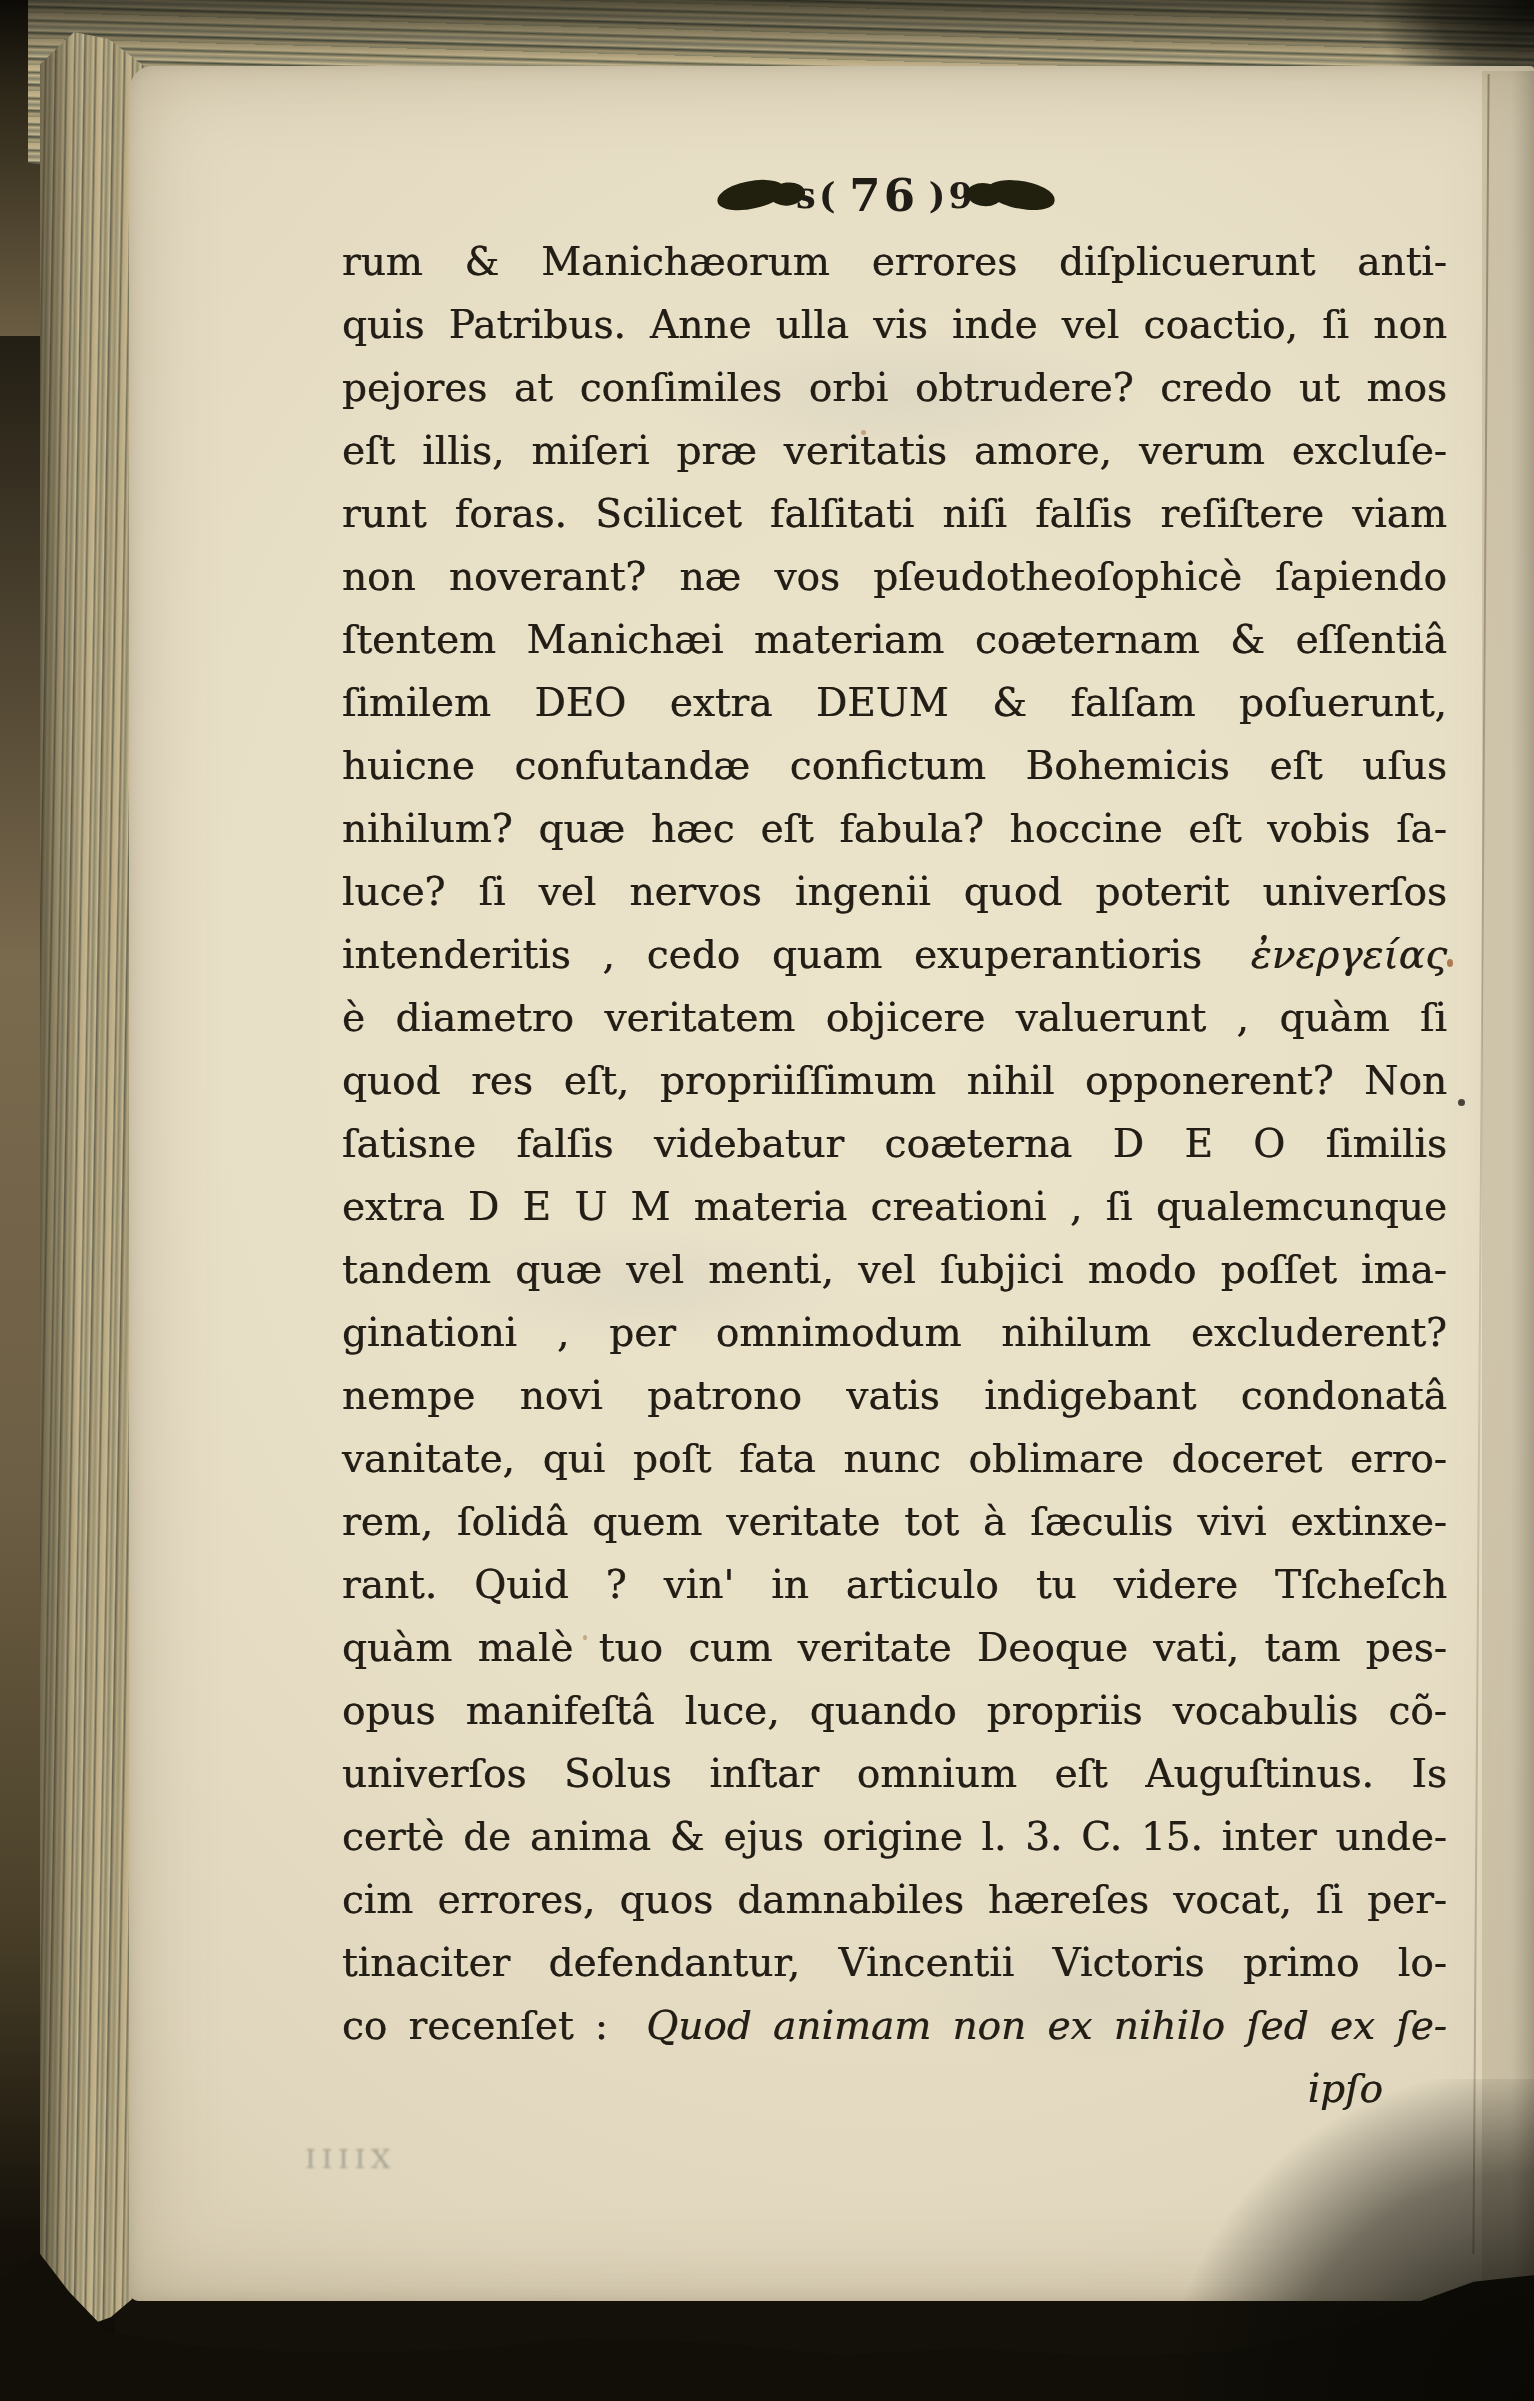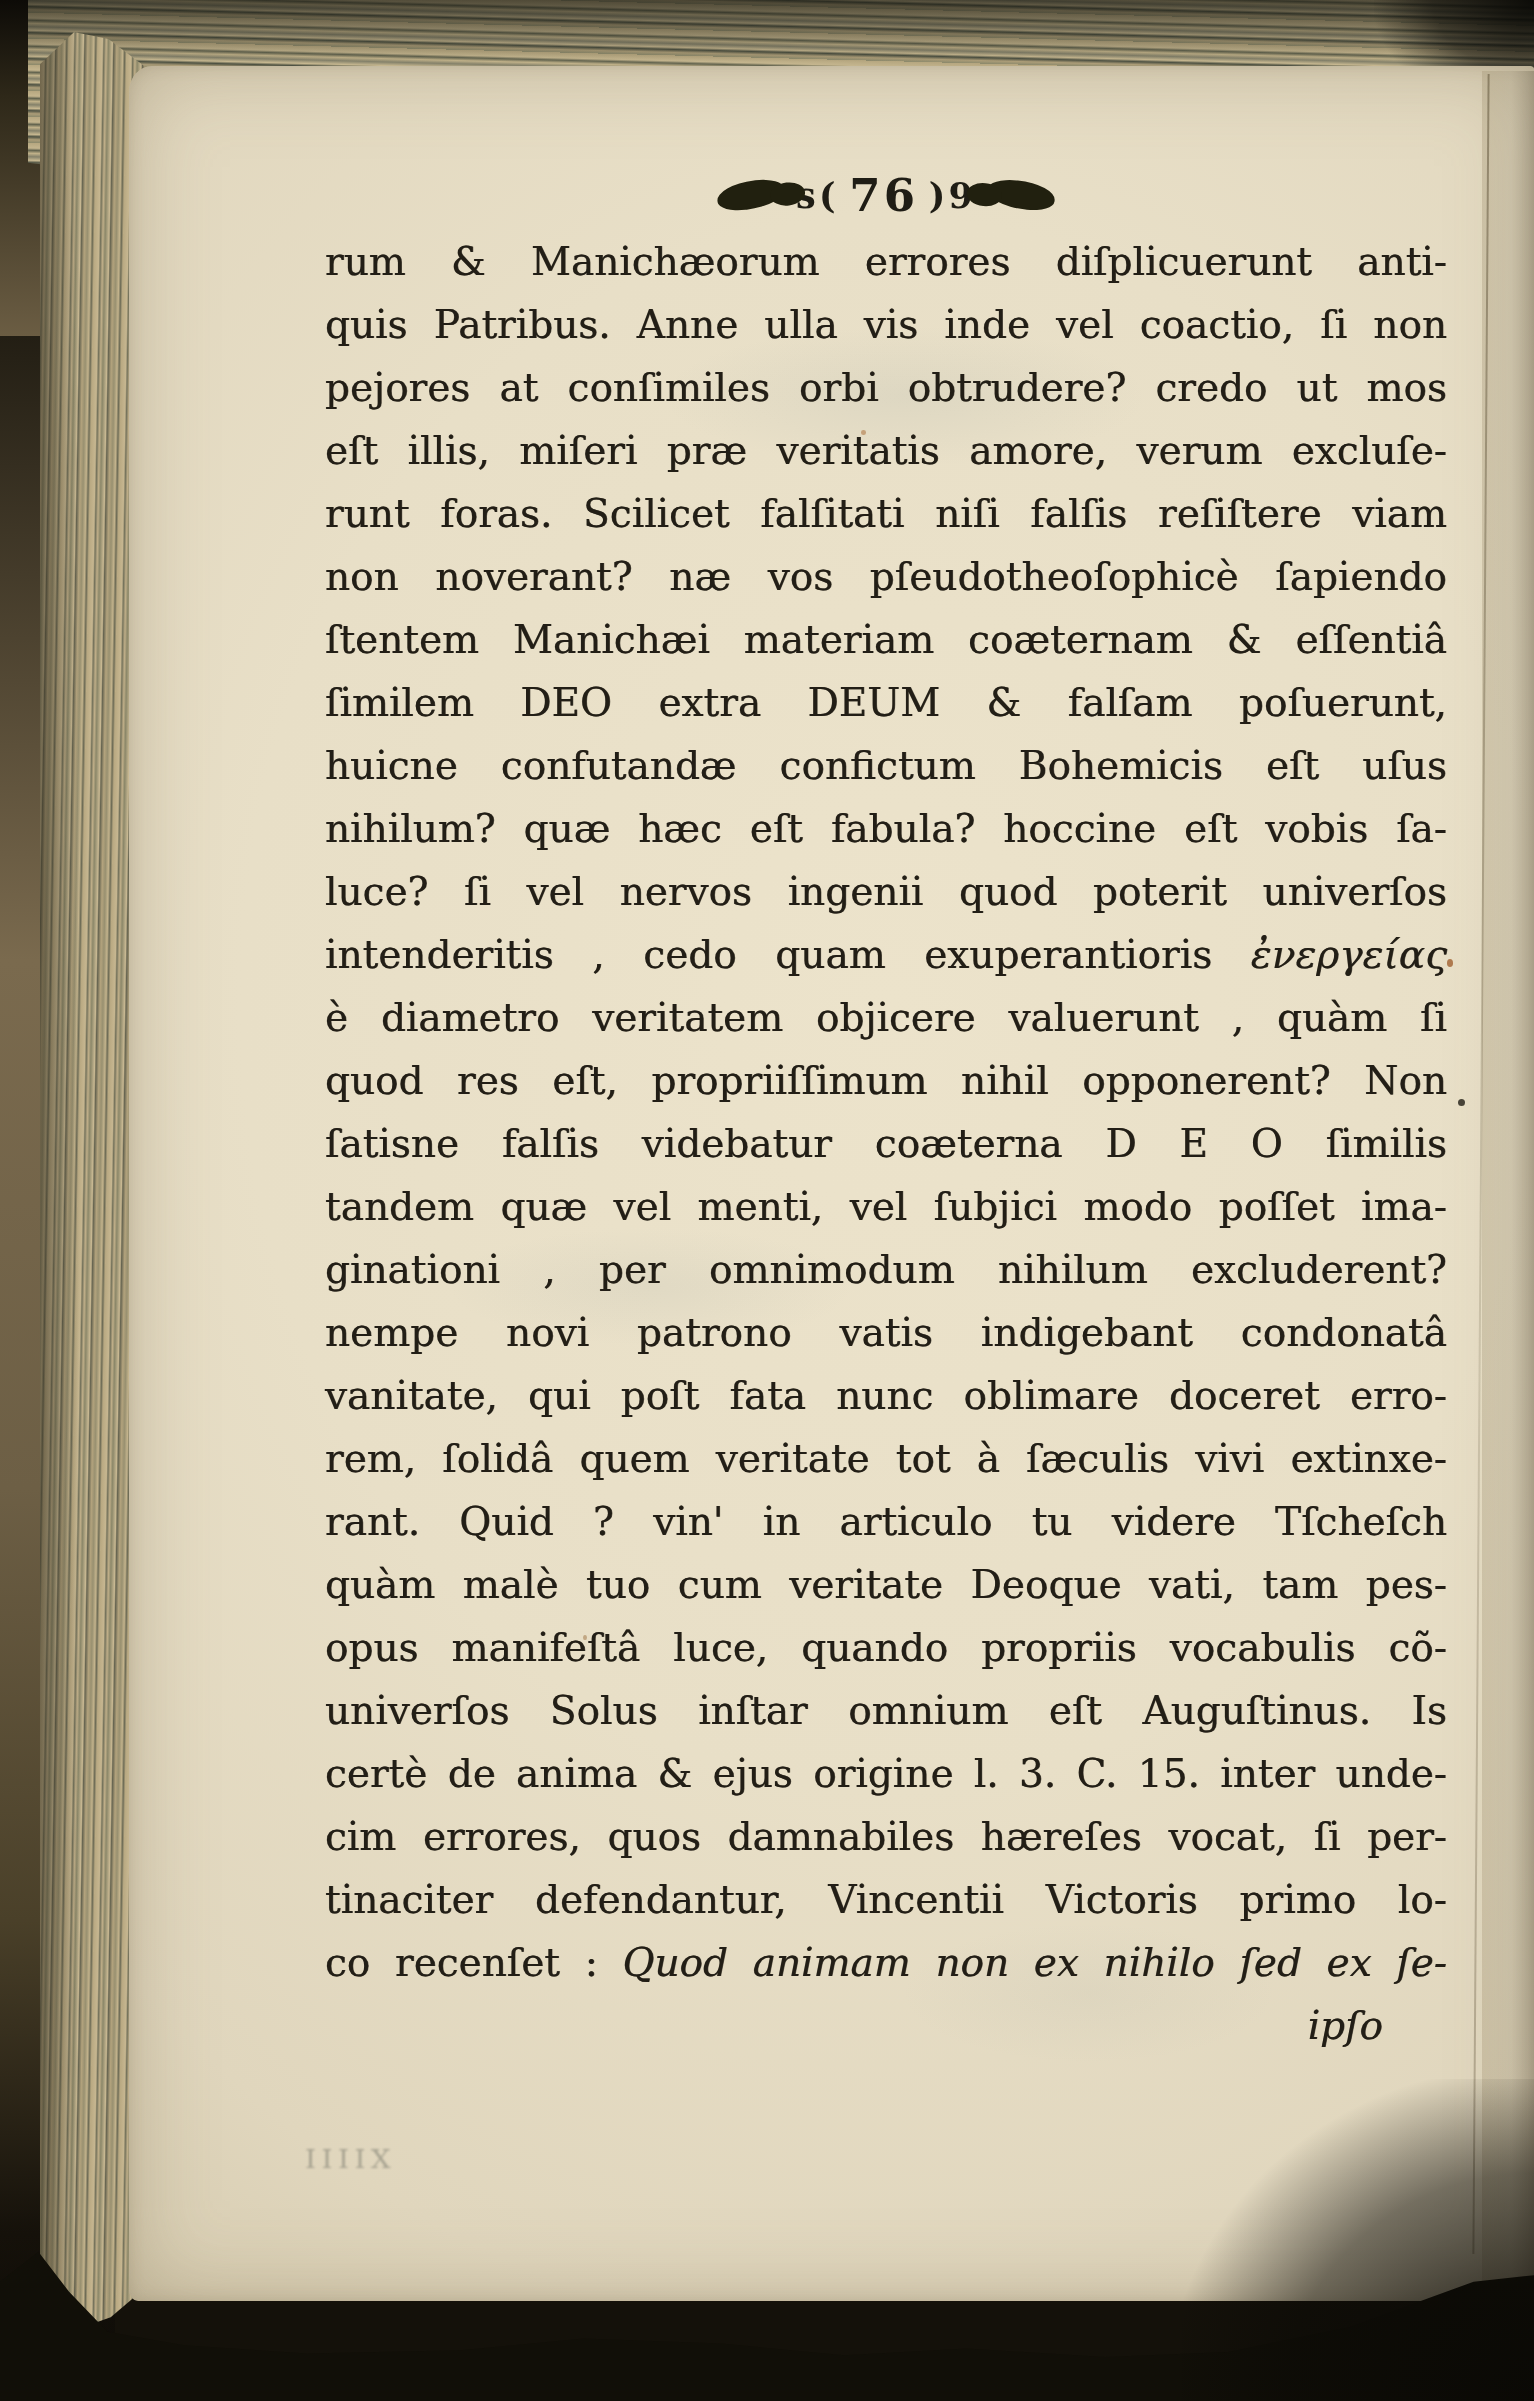--- a/index.html
+++ b/index.html
@@ -83,21 +83,21 @@
   .orn::after{content:"";position:absolute;width:35px;height:23px;background:#21200f;border-radius:50%;top:6.1px;}
   .orn-l{transform:rotate(-7deg);}
   .orn-l::after{right:-20px;}
   .orn-r{transform:rotate(6deg) scaleX(-1);}
   .orn-r::after{right:-20px;}
   .hdr-curl{font-size:35px;font-weight:bold;}
   .tline{
     text-align:justify;text-align-last:justify;
     height:63px;white-space:nowrap;
   }
-  .tline span{white-space:normal;}
+  .tline span{white-space:normal;margin-left:17px;}
   .it{font-style:italic;}
   .catchline{
     text-align:right;padding-right:64px;font-style:italic;height:63px;
   }
   .smudge{
     position:absolute;left:305px;top:2143px;
     font-size:28px;letter-spacing:5.4px;color:#4d524b;opacity:.38;
     filter:blur(1.2px);transform:scaleY(.9);
   }
   
@@ -144,20 +144,21 @@
         <div class="tline"><span>non noverant? næ vos pſeudotheoſophicè ſapiendo</span></div>
         <div class="tline"><span>ſtentem Manichæi materiam coæternam &amp; eſſentiâ</span></div>
         <div class="tline"><span>ſimilem DEO extra DEUM &amp; falſam poſuerunt,</span></div>
         <div class="tline"><span>huicne confutandæ confictum Bohemicis eſt uſus</span></div>
         <div class="tline"><span>nihilum? quæ hæc eſt fabula? hoccine eſt vobis ſa-</span></div>
         <div class="tline"><span>luce? ſi vel nervos ingenii quod poterit univerſos</span></div>
         <div class="tline"><span>intenderitis , cedo quam exuperantioris </span><span class="it">ἐνεργείας</span></div>
         <div class="tline"><span>è diametro veritatem objicere valuerunt , quàm ſi</span></div>
         <div class="tline"><span>quod res eſt, propriiſſimum nihil opponerent? Non</span></div>
         <div class="tline"><span>ſatisne falſis videbatur coæterna D E O ſimilis</span></div>
+        <div class="tline"><span>extra D E U M materia creationi , ſi qualemcunque</span></div>
         <div class="tline"><span>tandem quæ vel menti, vel ſubjici modo poſſet ima-</span></div>
         <div class="tline"><span>ginationi , per omnimodum nihilum excluderent?</span></div>
         <div class="tline"><span>nempe novi patrono vatis indigebant condonatâ</span></div>
         <div class="tline"><span>vanitate, qui poſt fata nunc oblimare doceret erro-</span></div>
         <div class="tline"><span>rem, ſolidâ quem veritate tot à ſæculis vivi extinxe-</span></div>
         <div class="tline"><span>rant. Quid ? vin' in articulo tu videre Tſcheſch</span></div>
         <div class="tline"><span>quàm malè tuo cum veritate Deoque vati, tam pes-</span></div>
         <div class="tline"><span>opus manifeſtâ luce, quando propriis vocabulis cõ-</span></div>
         <div class="tline"><span>univerſos Solus inſtar omnium eſt Auguſtinus. Is</span></div>
         <div class="tline"><span>certè de anima &amp; ejus origine l. 3. C. 15. inter unde-</span></div>

